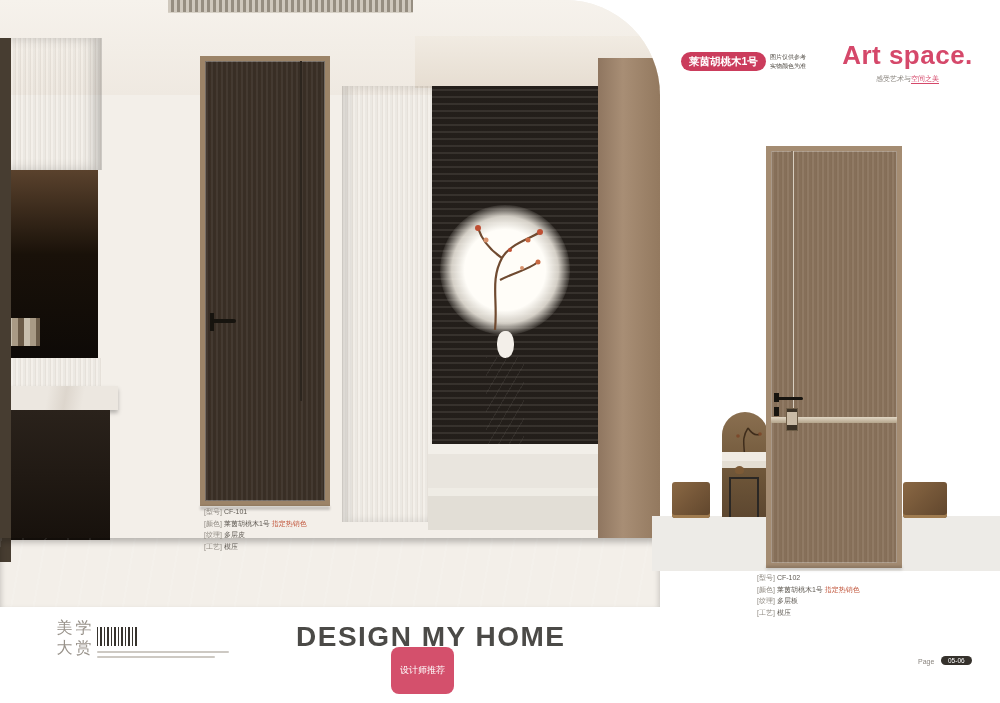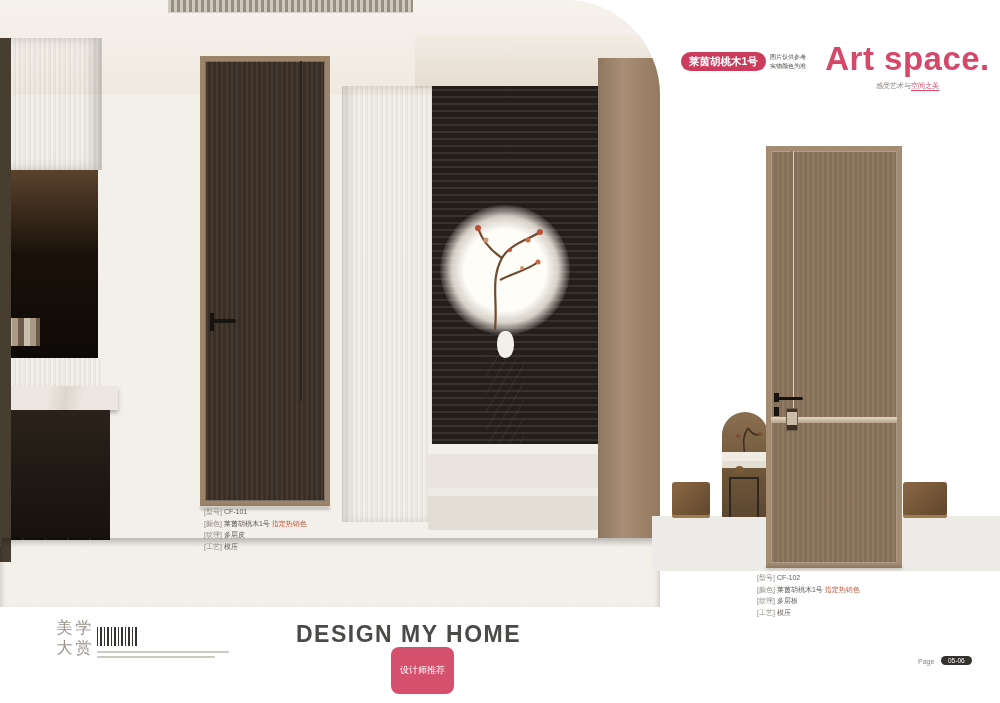--- a/index.html
+++ b/index.html
@@ -25,26 +25,26 @@
   .spec .note{color:#c2573d;margin-left:2px;}
 
   
   .series-badge{position:absolute;left:681px;top:52px;height:19px;padding:0 8px;background:#cb3c5c;
         border-radius:10px;color:#fff;font-size:10.5px;font-weight:bold;display:flex;align-items:center;}
   .series-badge::after{content:"";position:absolute;left:9px;bottom:-4px;width:8px;height:8px;
         background:#cb3c5c;transform:skewX(35deg) rotate(14deg);z-index:-1;}
   .series-note{position:absolute;left:770px;top:53px;font-size:6px;line-height:9px;color:#4d4841;}
 
   .brand{position:absolute;left:820px;top:40px;width:175px;text-align:center;}
-  .brand-title{font-size:33px;font-weight:600;color:#d5486a;letter-spacing:0.5px;}
+  .brand-title{font-size:26px;font-weight:600;color:#d5486a;letter-spacing:0.5px;}
   .brand-sub{margin-top:3px;font-size:7px;color:#8a857f;}
   .brand-sub .accent{color:#d5486a;border-bottom:1px solid #d5486a;padding-bottom:1px;}
 
   
-  .slogan{position:absolute;left:296px;top:621px;font-size:23px;font-weight:bold;color:#4b4a47;letter-spacing:1.5px;}
+  .slogan{position:absolute;left:296px;top:621px;font-size:28px;font-weight:bold;color:#4b4a47;letter-spacing:1.5px;}
   .rec-badge{position:absolute;left:391px;top:647px;height:15px;padding:16px 9px;background:#d4506c;border-radius:8px;
         color:#fff;font-size:9px;display:flex;align-items:center;}
   .logo-grid{position:absolute;left:55px;top:618px;width:38px;display:grid;grid-template-columns:1fr 1fr;
         font-size:16px;font-weight:300;color:#98928a;line-height:20px;text-align:center;}
   .barcode{position:absolute;left:97px;top:627px;width:42px;height:19px;
         background:repeating-linear-gradient(90deg,#37332e 0 1.5px,#ffffff 1.5px 3px,#37332e 3px 5.5px,#ffffff 5.5px 7px);}
   .fineline{position:absolute;height:2px;background:#cdc9c3;border-radius:1px;}
   .page-label{position:absolute;left:918px;top:658px;font-size:7px;color:#8a857f;}
   .page-badge{position:absolute;left:941px;top:656px;padding:1px 7px;background:#35312c;border-radius:7px;
         color:#fff;font-size:6.5px;}

